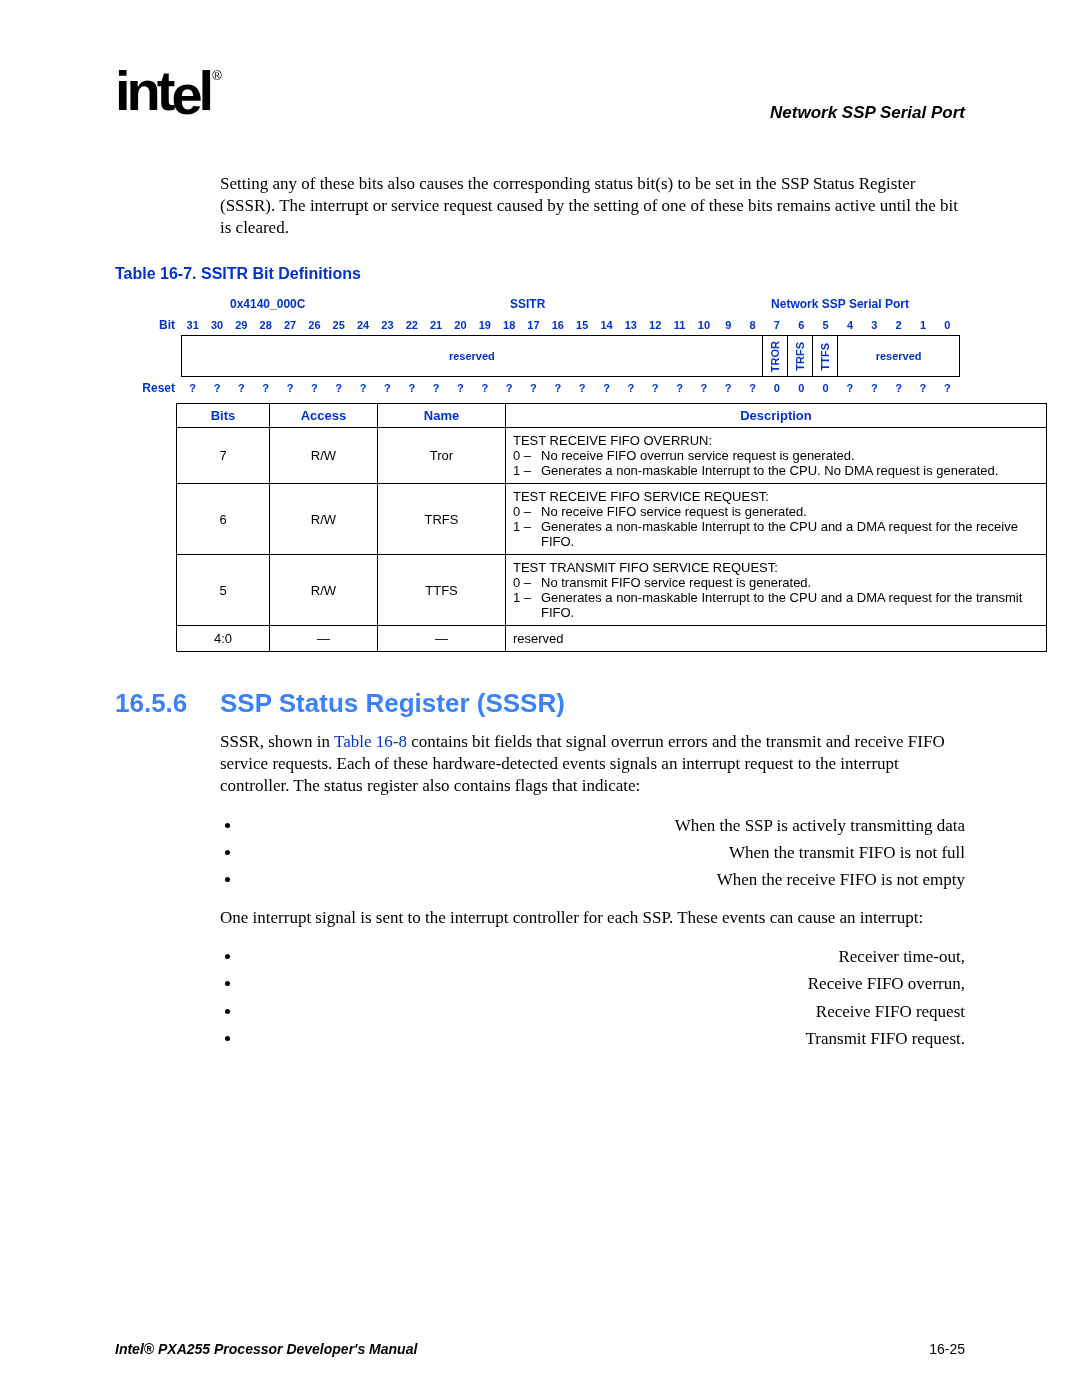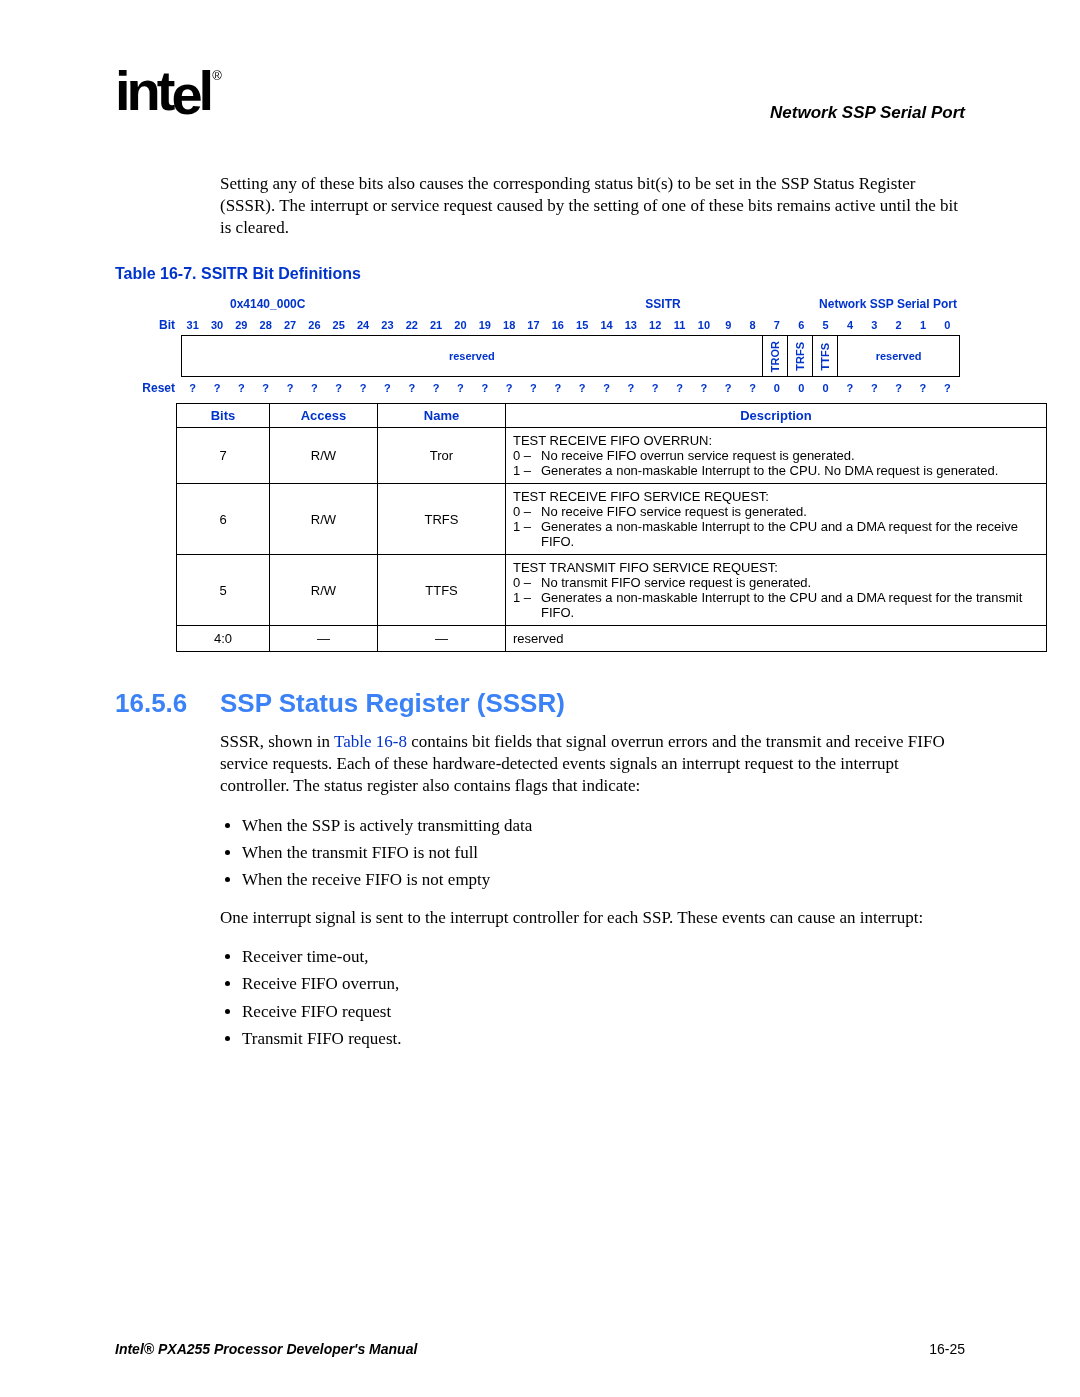--- a/index.html
+++ b/index.html
@@ -71,23 +71,22 @@
     margin-left: -100px;
     width: 840px;
     font-family: Arial, Helvetica, sans-serif;
     font-size: 12px;
   }
   .reg-info {
     display: flex;
     font-weight: bold;
     color: #0033cc;
     padding: 2px 0 4px 0;
-    gap: 48px;
-  }
-  .reg-info > div { text-align: center; }
+  }
+  .reg-info > div { text-align: left; }
   .reg-info .addr { width: 280px; text-align: left; padding-left: 110px; }
   .reg-info .name { width: 210px; }
   .reg-info .port { flex: 1; text-align: center; }
   .bitrow {
     display: flex;
     align-items: stretch;
   }
   .bitrow .label {
     width: 55px;
     text-align: center;
@@ -184,20 +183,21 @@
     color: #0033cc;
     text-decoration: none;
   }
   ul.bullets {
     margin: 4px 0 14px 0;
     padding-left: 22px;
   }
   ul.bullets li {
     font-size: 17px;
     line-height: 1.6;
+    text-align: right;
   }
   .footer {
     position: absolute;
     bottom: 40px;
     left: 115px;
     right: 115px;
     display: flex;
     justify-content: space-between;
     font-family: Arial, Helvetica, sans-serif;
     font-size: 14px;

